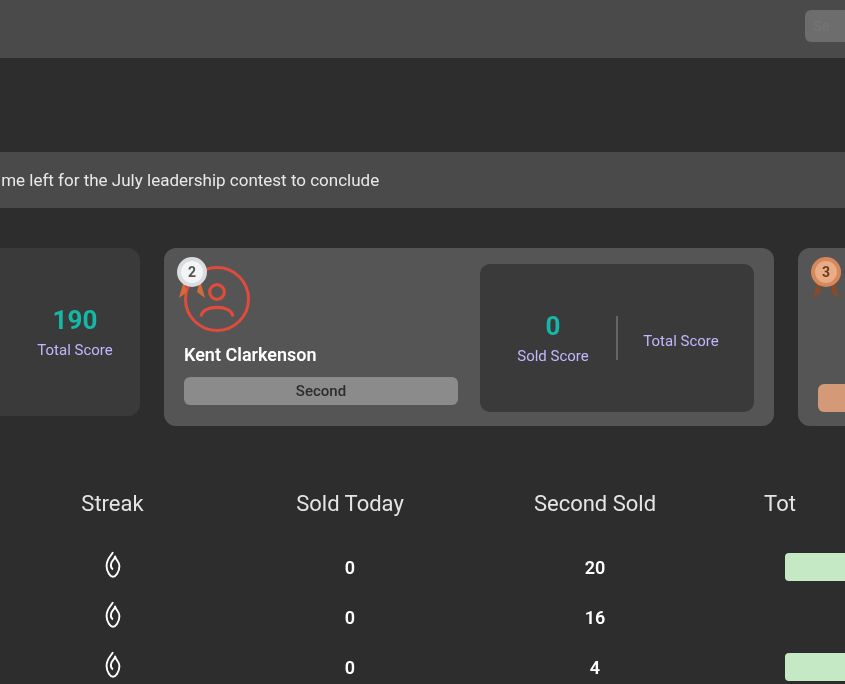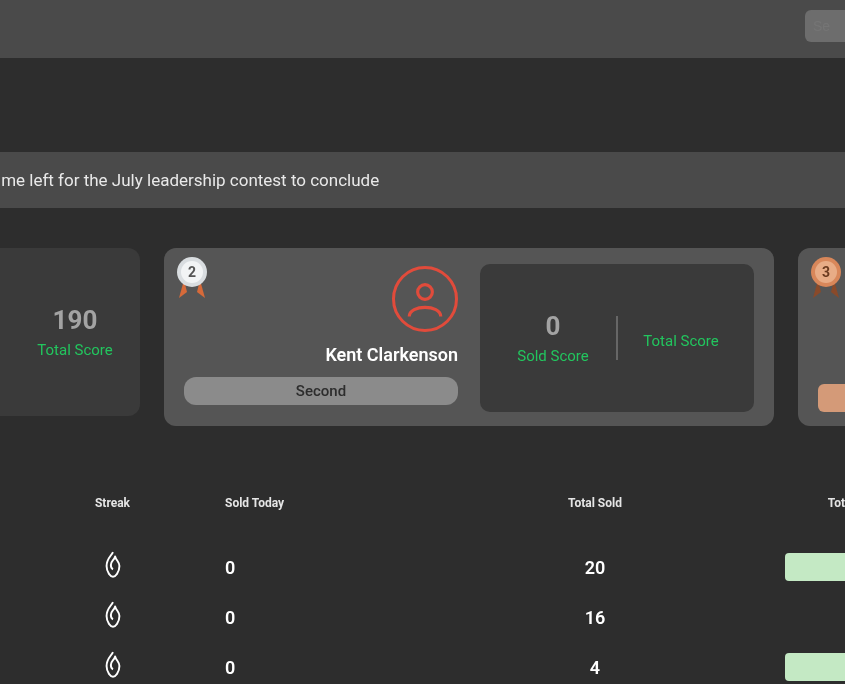--- a/index.html
+++ b/index.html
@@ -66,25 +66,25 @@
     align-items: center;
     justify-content: flex-end;
   }
   .score-block {
     text-align: center;
     width: 110px;
   }
   .score-num {
     font-size: 26px;
     font-weight: 700;
-    color: #a3a3a3;
+    color: #14b8a6;
   }
   .score-label {
     font-size: 15px;
-    color: #22c55e;
+    color: #c4b5fd;
     margin-top: 6px;
   }
   .card.featured {
     width: 610px;
     height: 178px;
     background: #555;
     padding: 16px 20px 14px 20px;
     display: flex;
     gap: 22px;
     position: relative;
@@ -94,21 +94,21 @@
     left: 10px;
     top: 8px;
     width: 36px;
     height: 44px;
   }
   .medal svg { width: 100%; height: 100%; }
   .profile {
     flex: 1;
     display: flex;
     flex-direction: column;
-    align-items: flex-end;
+    align-items: flex-start;
     justify-content: flex-start;
     padding-top: 2px;
   }
   .avatar-ring {
     width: 66px;
     height: 66px;
     border-radius: 50%;
     border: 3px solid #e14b3b;
     display: flex;
     align-items: center;
@@ -118,21 +118,21 @@
   .avatar-ring svg { width: 42px; height: 42px; }
   .profile-name {
     font-size: 18px;
     font-weight: 600;
     color: #fff;
     margin-bottom: 12px;
   }
   .rank-pill {
     width: 274px;
     height: 28px;
-    border-radius: 12px;
+    border-radius: 6px;
     background: #8b8b8b;
     color: #2d2d2d;
     font-size: 15px;
     font-weight: 500;
     display: flex;
     align-items: center;
     justify-content: center;
   }
   .score-pair {
     width: 276px;
@@ -176,29 +176,29 @@
     padding-left: 0;
     position: relative;
     left: 0;
   }
   .table-row {
     display: flex;
     align-items: center;
     height: 50px;
   }
   .table-row.header {
-    font-size: 12px;
-    font-weight: 700;
+    font-size: 22px;
+    font-weight: 400;
     color: #e5e5e5;
     margin-bottom: 14px;
   }
   .col-streak { width: 225px; text-align: center; }
-  .col-sold-today { width: 250px; text-align: left; }
+  .col-sold-today { width: 250px; text-align: center; }
   .col-total-sold { width: 240px; text-align: center; }
-  .col-tot { width: 130px; text-align: right; white-space: nowrap; overflow: hidden;}
+  .col-tot { width: 130px; text-align: center; white-space: nowrap; overflow: hidden;}
   .flame svg { width: 26px; height: 30px; }
   .table-row .val {
     font-size: 18px;
     font-weight: 600;
     color: #fff;
   }
   .green-chip {
     width: 60px;
     height: 28px;
     background: #c4e9c4;
@@ -273,21 +273,21 @@
     </div>
     <div class="pill-partial"></div>
   </div>
 
 </div>
 
 <div class="table-area">
   <div class="table-row header">
     <div class="col-streak">Streak</div>
     <div class="col-sold-today">Sold Today</div>
-    <div class="col-total-sold">Total Sold</div>
+    <div class="col-total-sold">Second Sold</div>
     <div class="col-tot">Tot</div>
   </div>
 
   <div class="table-row">
     <div class="col-streak flame">
       <svg viewBox="0 0 24 28">
           <path d="M12 2 C10 6 6 8 6 15 C6 21 10 25 12 25 C14 25 18 21 18 15 C18 11 15 10 14 6 C13 10 10 10 10 14 C10 17 12 18 12 18" fill="none" stroke="#fff" stroke-width="1.8" stroke-linejoin="round"></path>
         </svg>
     </div>
     <div class="col-sold-today val">0</div>

